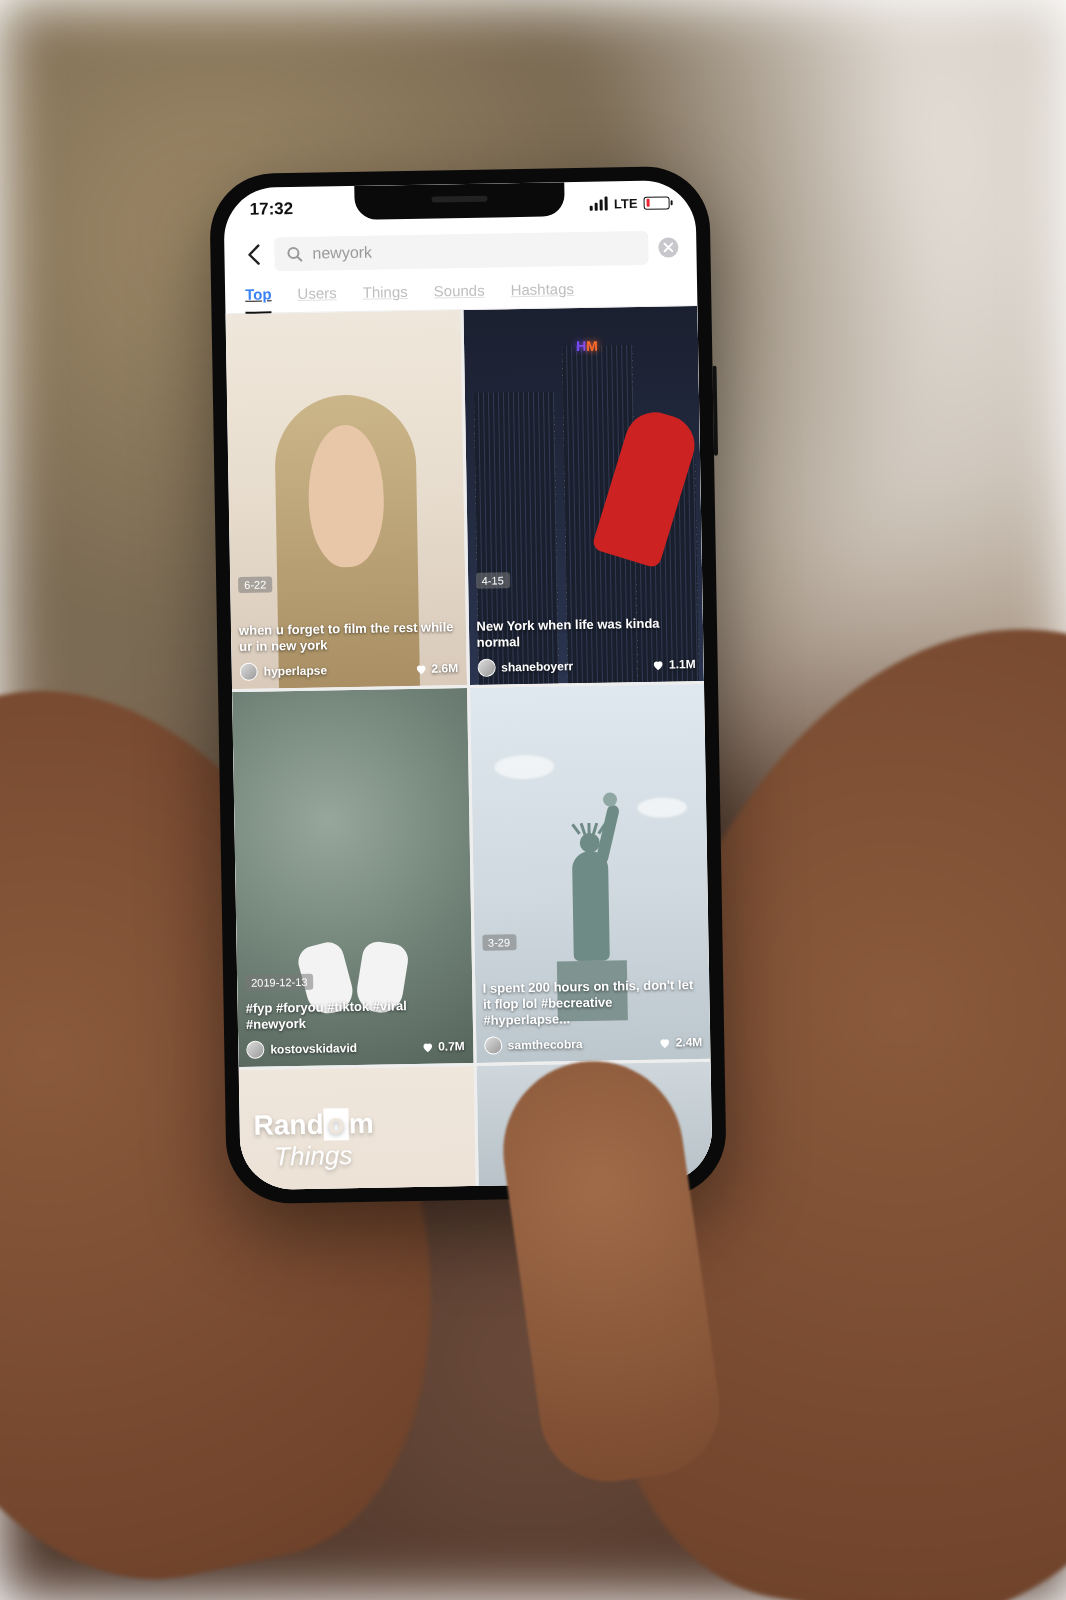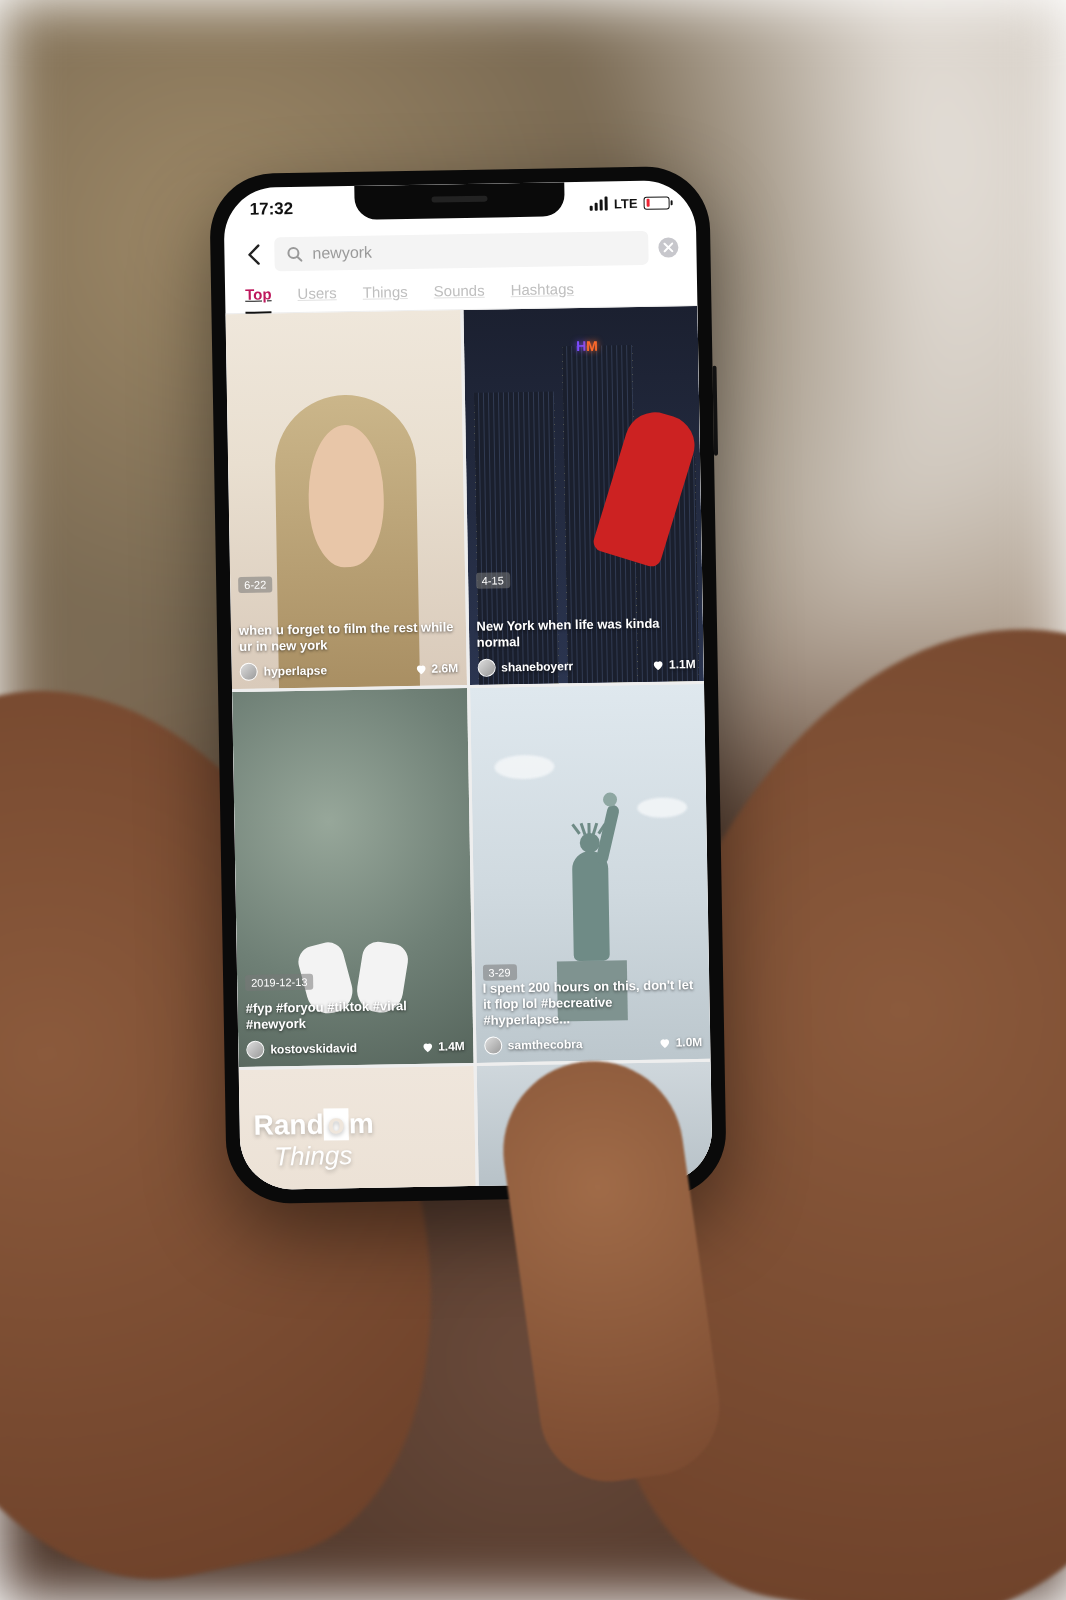--- a/index.html
+++ b/index.html
@@ -59,21 +59,21 @@
   
   .searchrow { display:flex; align-items:center; gap:10px; padding: 6px 18px 10px; }
   .back { width:22px; height:22px; display:flex; align-items:center; justify-content:center; color:#222; }
   .searchbox { flex:1; display:flex; align-items:center; gap:10px; background:#f4f4f4; border-radius:6px; padding:8px 12px; color:#9a9a9a; font-size:16px; }
   .searchbox input { border:none; background:transparent; outline:none; flex:1; font-size:16px; color:#9a9a9a; }
   .clear { width:20px; height:20px; border-radius:50%; background:#c7c7cc; display:flex; align-items:center; justify-content:center; color:#fff; font-size:12px; }
 
   
   .tabs { display:flex; gap:26px; padding: 4px 20px 0; font-size:15px; color:#bfbfbf; border-bottom:1px solid #eee; }
   .tab { padding-bottom:10px; position:relative; }
-  .tab.active { color:#be185d; font-weight:700; }
+  .tab.active { color:#3b82f6; font-weight:700; }
   .tab.active::after { content:""; position:absolute; left:0; right:0; bottom:-1px; height:2px; background:#111; }
   .tab span { text-decoration: underline; text-decoration-color: rgba(0,0,0,0.12); }
   .tab.active span { text-decoration: underline; text-decoration-color:#111; }
 
   
   .grid { display:grid; grid-template-columns: 1fr 1fr; gap:3px; background:#eee; }
   .card { position:relative; aspect-ratio: 3/4.8; overflow:hidden; color:#fff; }
   .card .thumbimg { position:absolute; inset:0; }
   .badge { position:absolute; top:auto; bottom:96px; left:8px; font-size:11px; background:rgba(120,120,120,0.55); padding:2px 6px; border-radius:3px; }
   .datebadge { position:absolute; bottom:76px; left:8px; font-size:11px; background:rgba(120,120,120,0.55); padding:2px 6px; border-radius:3px; }
@@ -243,21 +243,21 @@
         <div class="caption">#fyp #foryou #tiktok #viral #newyork</div>
         <div class="meta">
           <div class="user">
             <span class="avatar"></span>
             <span>kostovskidavid</span>
           </div>
           <div class="likes">
             <svg viewBox="0 0 24 24">
                 <path fill="#fff" d="M12 21s-8-5.3-8-11a5 5 0 0 1 8-4 5 5 0 0 1 8 4c0 5.7-8 11-8 11z"></path>
               </svg>
-            <span>1.4M</span>
+            <span>0.7M</span>
           </div>
         </div>
       </div>
 
       <div class="card">
         <div class="thumbimg">
           <div class="sky"></div>
           <div class="cloud" style="left:10%;top:18%;width:60px;height:24px;"></div>
           <div class="cloud" style="right:8%;top:30%;width:50px;height:20px;"></div>
           <div class="statue">
@@ -269,32 +269,32 @@
                 <i></i>
               </div>
             <div class="headS"></div>
             <div class="bodyS">
                 <div class="armS"></div>
                 <div class="torch"></div>
               </div>
             <div class="ped"></div>
           </div>
         </div>
-        <div class="badge" style="bottom:82px">3-29</div>
+        <div class="badge" style="bottom:112px">3-29</div>
         <div class="caption">I spent 200 hours on this, don't let it flop lol #becreative #hyperlapse...</div>
         <div class="meta">
           <div class="user">
             <span class="avatar"></span>
             <span>samthecobra</span>
           </div>
           <div class="likes">
             <svg viewBox="0 0 24 24">
                 <path fill="#fff" d="M12 21s-8-5.3-8-11a5 5 0 0 1 8-4 5 5 0 0 1 8 4c0 5.7-8 11-8 11z"></path>
               </svg>
-            <span>1.0M</span>
+            <span>2.4M</span>
           </div>
         </div>
       </div>
 
       <div class="card">
         <div class="thumbimg c4bg">
           <div class="rt"><span>Rand</span><span class="o">o</span><span>m</span></div>
           <div class="rt2">Things</div>
         </div>
       </div>

